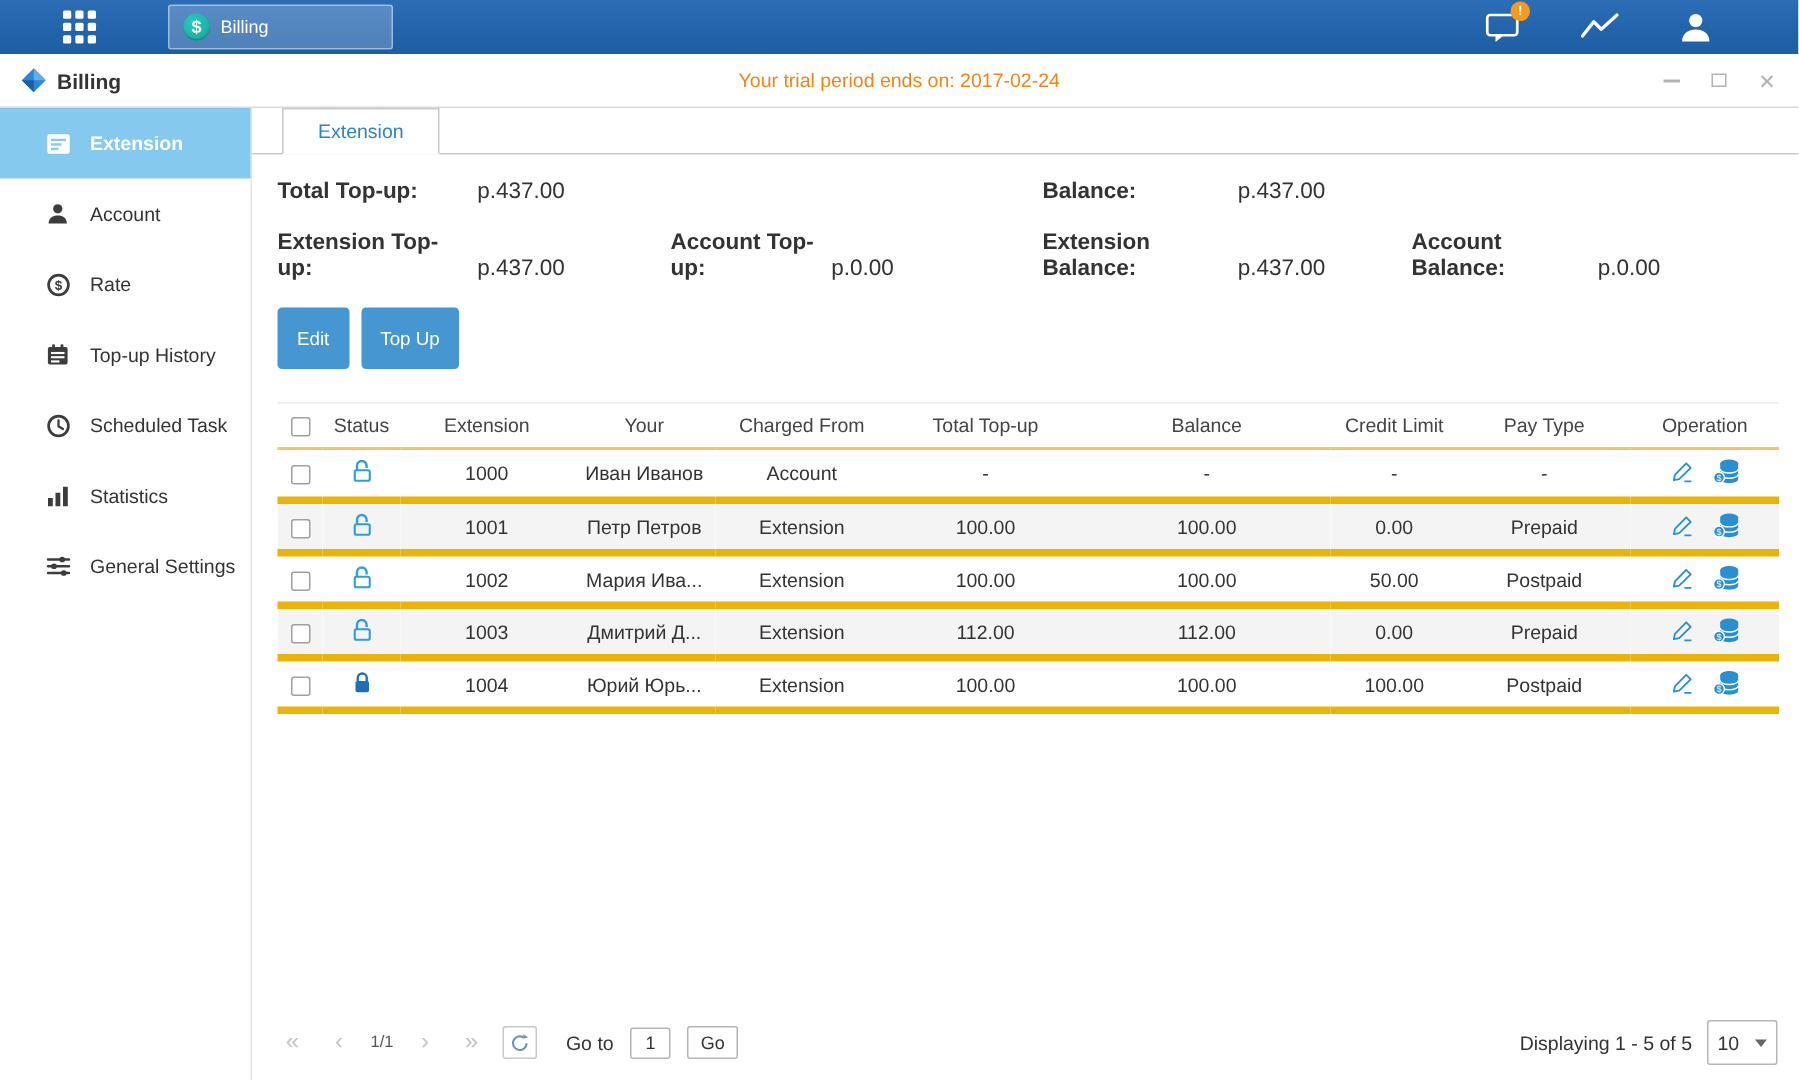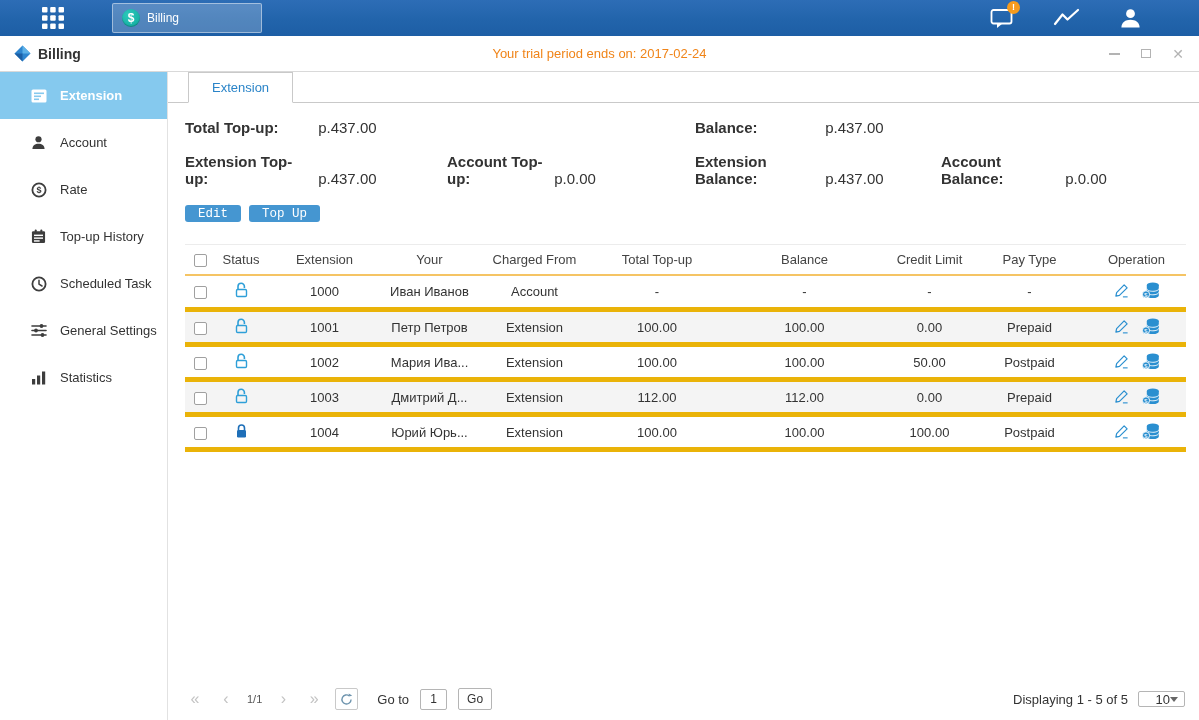--- a/index.html
+++ b/index.html
@@ -52,22 +52,22 @@
          color:#2a84c8; font-size:13px; cursor:pointer; }
 
   
   .summary { margin:16px 14px 0 17px; display:grid; grid-template-columns:262px 248px 246px auto; row-gap:17px;
              font-size:15px; color:#333; }
   .sum-label { font-weight:bold; display:inline-block; }
   .w1 { width:129px; } .w2 { width:103px; } .w3 { width:126px; } .w4 { width:120px; }
 
   
   .actions { margin:18px 0 0 17px; display:flex; gap:8px; }
-  .btn { background:#4596d1; color:#fff; border:0; border-radius:3px; height:17px; padding:0 13px;
-         font-size:12.5px; font-family:Liberation Mono, monospace; cursor:pointer; }
+  .btn { background:#4596d1; color:#fff; border:0; border-radius:3px; height:41px; padding:0 13px;
+         font-size:12.5px; font-family:Liberation Sans, sans-serif; cursor:pointer; }
 
   
   table.grid { margin:22px 13px 0 17px; width:calc(100% - 30px); border-collapse:collapse; table-layout:fixed;
                font-size:13px; color:#333; }
   table.grid th { height:30px; font-weight:normal; color:#444; text-align:center;
                   border-top:1px solid #ececec; border-bottom:2px solid #f5c464; white-space:nowrap; }
   table.grid td { height:35px; text-align:center; border-bottom:5px solid #eab308; white-space:nowrap;
                   overflow:hidden; text-overflow:ellipsis; }
   table.grid tbody tr:nth-child(even) { background:#f4f4f4; }
   .checkbox { width:13px; height:13px; border:1px solid #a0a0a0; border-radius:2px; background:#fff;
@@ -82,22 +82,22 @@
   .pg-btn { color:#c3c3c3; font-size:16px; width:20px; text-align:center; cursor:default; user-select:none; }
   .pg-info { color:#555; font-size:11px; }
   .pg-box { width:23px; height:22px; border:1px solid #c9c9c9; border-radius:2px; display:flex;
             align-items:center; justify-content:center; cursor:pointer; background:#fff; }
   .goto-label { margin-left:8px; }
   .goto-input { width:27px; height:21px; border:1px solid #b5b5b5; border-radius:2px; text-align:center;
                 font-size:12px; font-family:inherit; color:#333; }
   .go-btn { height:22px; padding:0 8px; border:1px solid #b5b5b5; border-radius:2px; background:#fff;
             font-size:12px; font-family:inherit; color:#333; cursor:pointer; }
   .pag-right { margin-left:auto; display:flex; align-items:center; gap:10px; }
-  .page-size-select { width:47px; height:16px; border:1px solid #b5b5b5; border-radius:2px; background:#fff;
-                      display:flex; align-items:center; justify-content:flex-end; padding:0 6px; cursor:pointer; }
+  .page-size-select { width:47px; height:30px; border:1px solid #b5b5b5; border-radius:2px; background:#fff;
+                      display:flex; align-items:center; justify-content:space-between; padding:0 6px; cursor:pointer; }
   .caret { width:0; height:0; border-left:4px solid transparent; border-right:4px solid transparent;
            border-top:5px solid #666; }
 </style>
 </head>
 <body>
 
 <div class="app">
 
   <div class="topbar">
     <div class="apps-btn">
@@ -212,41 +212,41 @@
           <svg width="16" height="16" viewBox="0 0 16 16">
               <circle cx="8" cy="8" r="6.6" fill="none" stroke="currentColor" stroke-width="1.8"></circle>
               <path d="M8 4.2 V8.2 L11 10" fill="none" stroke="currentColor" stroke-width="1.5" stroke-linecap="round"></path>
             </svg>
         </span>
         <span>Scheduled Task</span>
       </div>
       <div class="side-item">
         <span class="sicon">
           <svg width="16" height="15" viewBox="0 0 16 15">
+              <rect x="1" y="9" width="3.2" height="5.5" fill="currentColor"></rect>
+              <rect x="6" y="5.5" width="3.2" height="9" fill="currentColor"></rect>
+              <rect x="11" y="1.5" width="3.2" height="13" fill="currentColor"></rect>
+            </svg>
+        </span>
+        <span>Statistics</span>
+      </div>
+      <div class="side-item">
+        <span class="sicon">
+          <svg width="16" height="15" viewBox="0 0 16 15">
               <g stroke="currentColor" stroke-width="1.6" stroke-linecap="round">
                 <line x1="1" y1="3" x2="15" y2="3"></line>
                 <line x1="1" y1="7.5" x2="15" y2="7.5"></line>
                 <line x1="1" y1="12" x2="15" y2="12"></line>
               </g>
               <circle cx="10.5" cy="3" r="1.9" fill="currentColor"></circle>
               <circle cx="5" cy="7.5" r="1.9" fill="currentColor"></circle>
               <circle cx="11.5" cy="12" r="1.9" fill="currentColor"></circle>
             </svg>
         </span>
         <span>General Settings</span>
-      </div>
-      <div class="side-item">
-        <span class="sicon">
-          <svg width="16" height="15" viewBox="0 0 16 15">
-              <rect x="1" y="9" width="3.2" height="5.5" fill="currentColor"></rect>
-              <rect x="6" y="5.5" width="3.2" height="9" fill="currentColor"></rect>
-              <rect x="11" y="1.5" width="3.2" height="13" fill="currentColor"></rect>
-            </svg>
-        </span>
-        <span>Statistics</span>
       </div>
     </div>
 
     <div class="content">
 
       <div class="tabstrip">
         <div class="tab">Extension</div>
       </div>
 
       <div class="summary">

